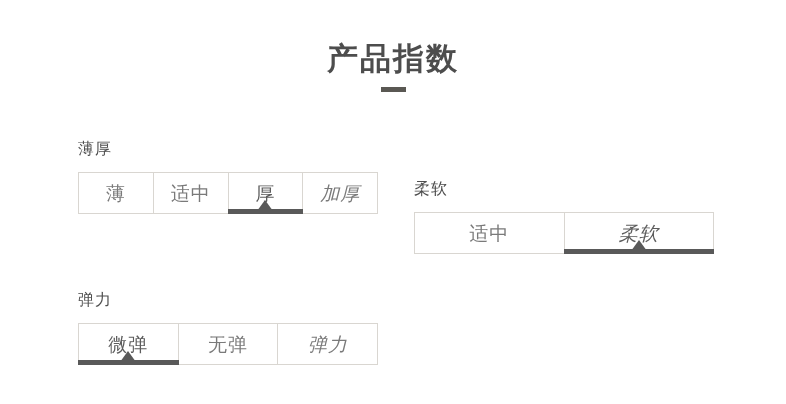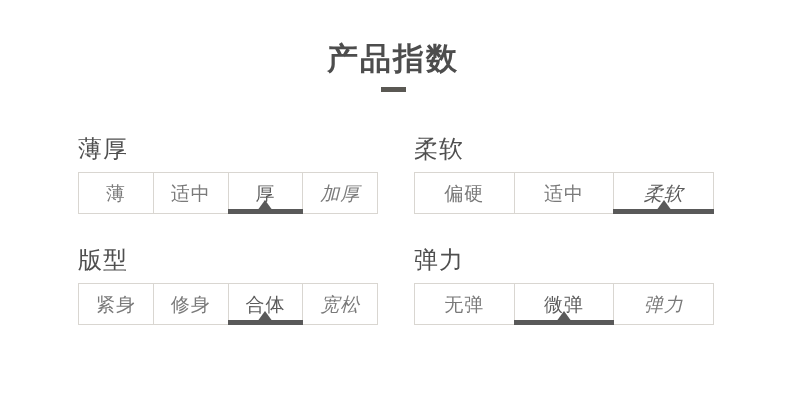--- a/index.html
+++ b/index.html
@@ -52,24 +52,25 @@
     width: 640px;
     display: flex;
     flex-wrap: wrap;
   }
   .group {
     width: 336px;
     margin-bottom: 33px;
   }
   .group:nth-child(2n) {
     width: 304px;
+    margin-top: 40px;
   }
 
   .group-label {
-    font-size: 24px;
+    font-size: 16px;
     line-height: 26px;
     color: #4f4f4f;
     letter-spacing: 1px;
     margin-bottom: 10px;
     font-weight: 400;
   }
 
   
   .scale {
     display: flex;
@@ -143,37 +144,27 @@
         <div class="scale">
           <div class="scale-cell"><span>薄</span></div>
           <div class="scale-cell"><span>适中</span></div>
           <div class="scale-cell selected"><span>厚</span><span class="pointer"></span></div>
           <div class="scale-cell"><span>加厚</span></div>
         </div>
       </div>
       <div class="group">
         <div class="group-label">柔软</div>
         <div class="scale">
-          <div class="scale-cell"><span>偏硬</span></div>
           <div class="scale-cell"><span>适中</span></div>
           <div class="scale-cell selected"><span>柔软</span><span class="pointer"></span></div>
         </div>
       </div>
       <div class="group">
-        <div class="group-label">版型</div>
-        <div class="scale">
-          <div class="scale-cell"><span>紧身</span></div>
-          <div class="scale-cell"><span>修身</span></div>
-          <div class="scale-cell selected"><span>合体</span><span class="pointer"></span></div>
-          <div class="scale-cell"><span>宽松</span></div>
-        </div>
-      </div>
-      <div class="group">
         <div class="group-label">弹力</div>
         <div class="scale">
+          <div class="scale-cell selected"><span>微弹</span><span class="pointer"></span></div>
           <div class="scale-cell"><span>无弹</span></div>
-          <div class="scale-cell selected"><span>微弹</span><span class="pointer"></span></div>
           <div class="scale-cell"><span>弹力</span></div>
         </div>
       </div>
     </div>
 
 </div>
 
 </body></html>

